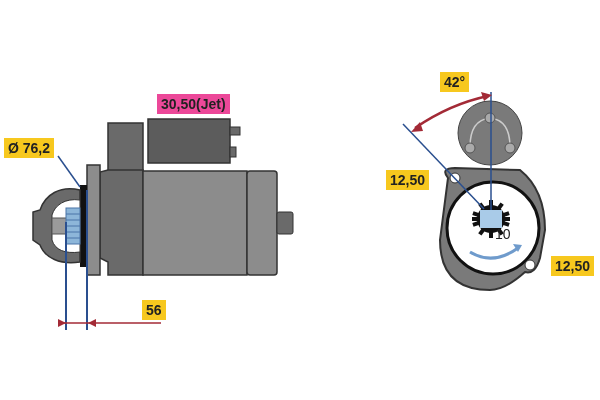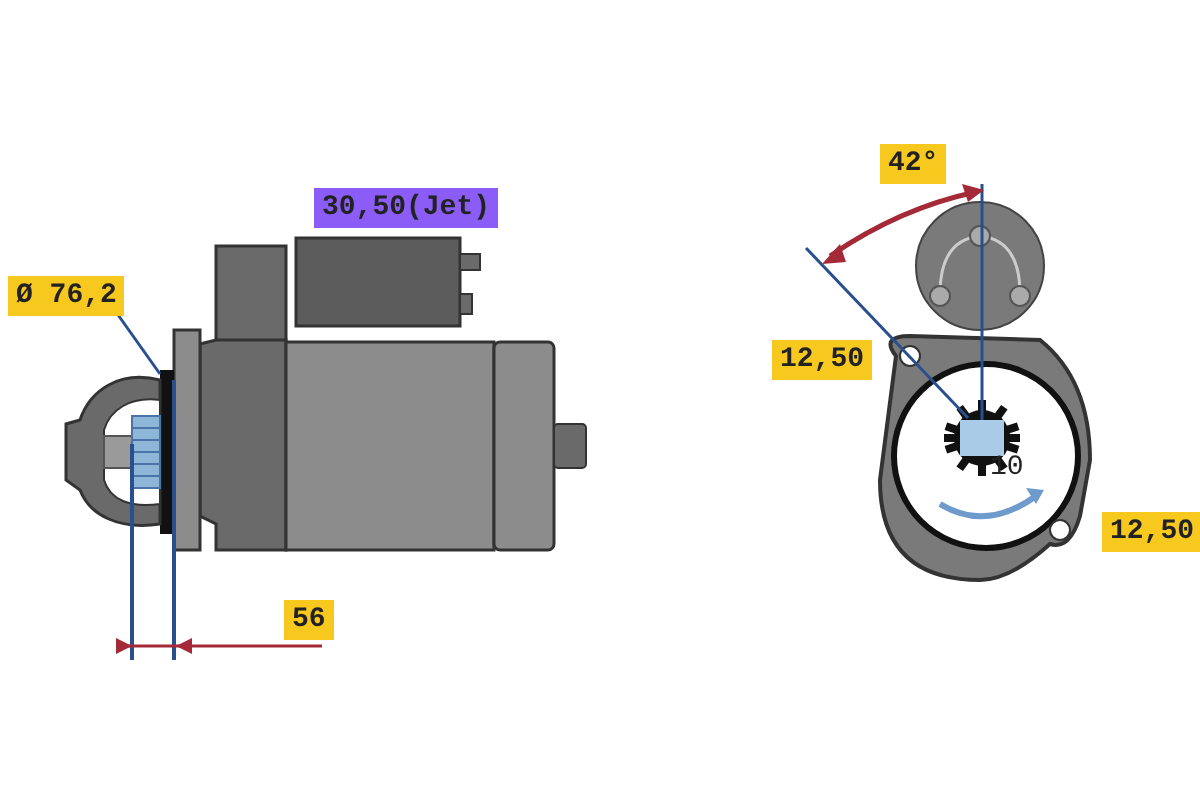--- a/index.html
+++ b/index.html
@@ -1,20 +1,20 @@
 <!DOCTYPE html>
 <html><head>
 <meta charset="utf-8">
 <style>
   html,body{margin:0;padding:0;background:#fff;}
   body{width:600px;height:400px;position:relative;overflow:hidden;font-family:"Liberation Sans",sans-serif;}
   svg{position:absolute;left:0;top:0;}
-  .lbl{position:absolute;font-weight:bold;font-size:14px;color:#222;padding:1px 4px;line-height:18px;font-family:Liberation Mono, monospace;}
+  .lbl{position:absolute;font-weight:bold;font-size:14px;color:#222;padding:1px 4px;line-height:18px;}
   .y{background:#f7c81e;}
-  .b{background:#8b5cf6;}
+  .b{background:#ec4899;}
 </style>
 </head>
 <body>
 
 <svg width="600" height="400">
 
   <g>
 
     <path d="M108 123 L108 220 L145 220 L145 258 L143 258 L143 123 Z" fill="#6a6a6a" stroke="#333" stroke-width="1.5"></path>
     <rect x="148" y="119" width="82" height="44" fill="#5c5c5c" stroke="#333" stroke-width="1.5"></rect>

